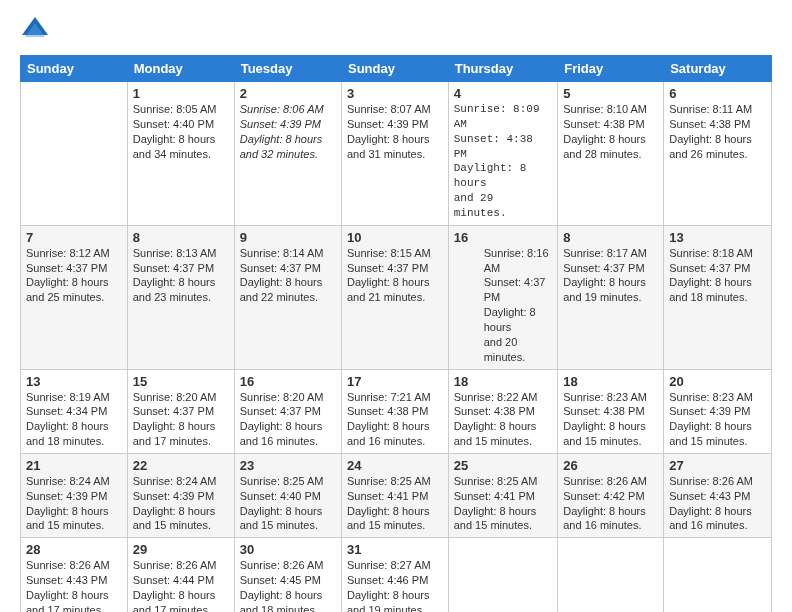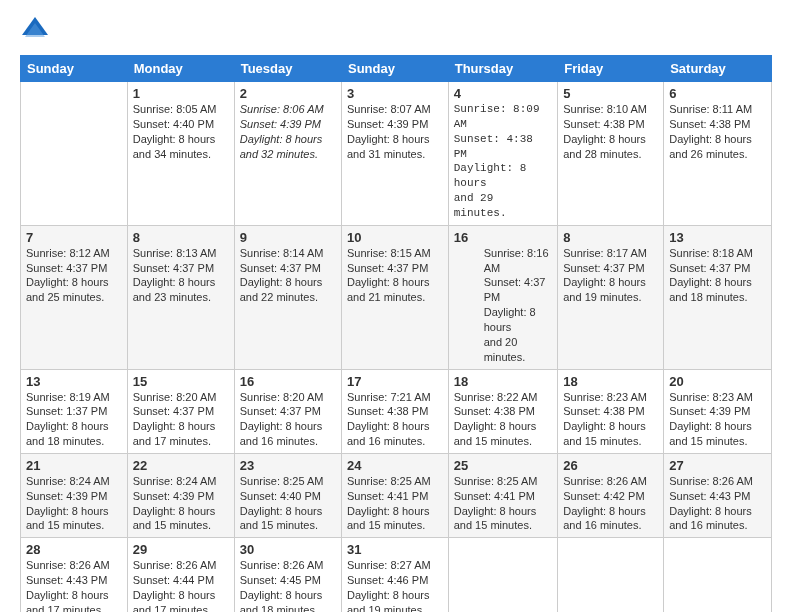--- a/index.html
+++ b/index.html
@@ -226,21 +226,21 @@
             <div class="day-info" style="white-space: pre-line;">Sunrise: 8:18 AM
 Sunset: 4:37 PM
 Daylight: 8 hours
 and 18 minutes.</div>
           </td>
         </tr>
         <tr>
           <td>
             <span class="day-number">13</span>
             <div class="day-info" style="white-space: pre-line;">Sunrise: 8:19 AM
-Sunset: 1:37 PM
+Sunset: 4:34 PM
 Daylight: 8 hours
 and 18 minutes.</div>
           </td>
           <td>
             <span class="day-number">15</span>
             <div class="day-info" style="white-space: pre-line;">Sunrise: 8:20 AM
 Sunset: 4:37 PM
 Daylight: 8 hours
 and 17 minutes.</div>
           </td>

